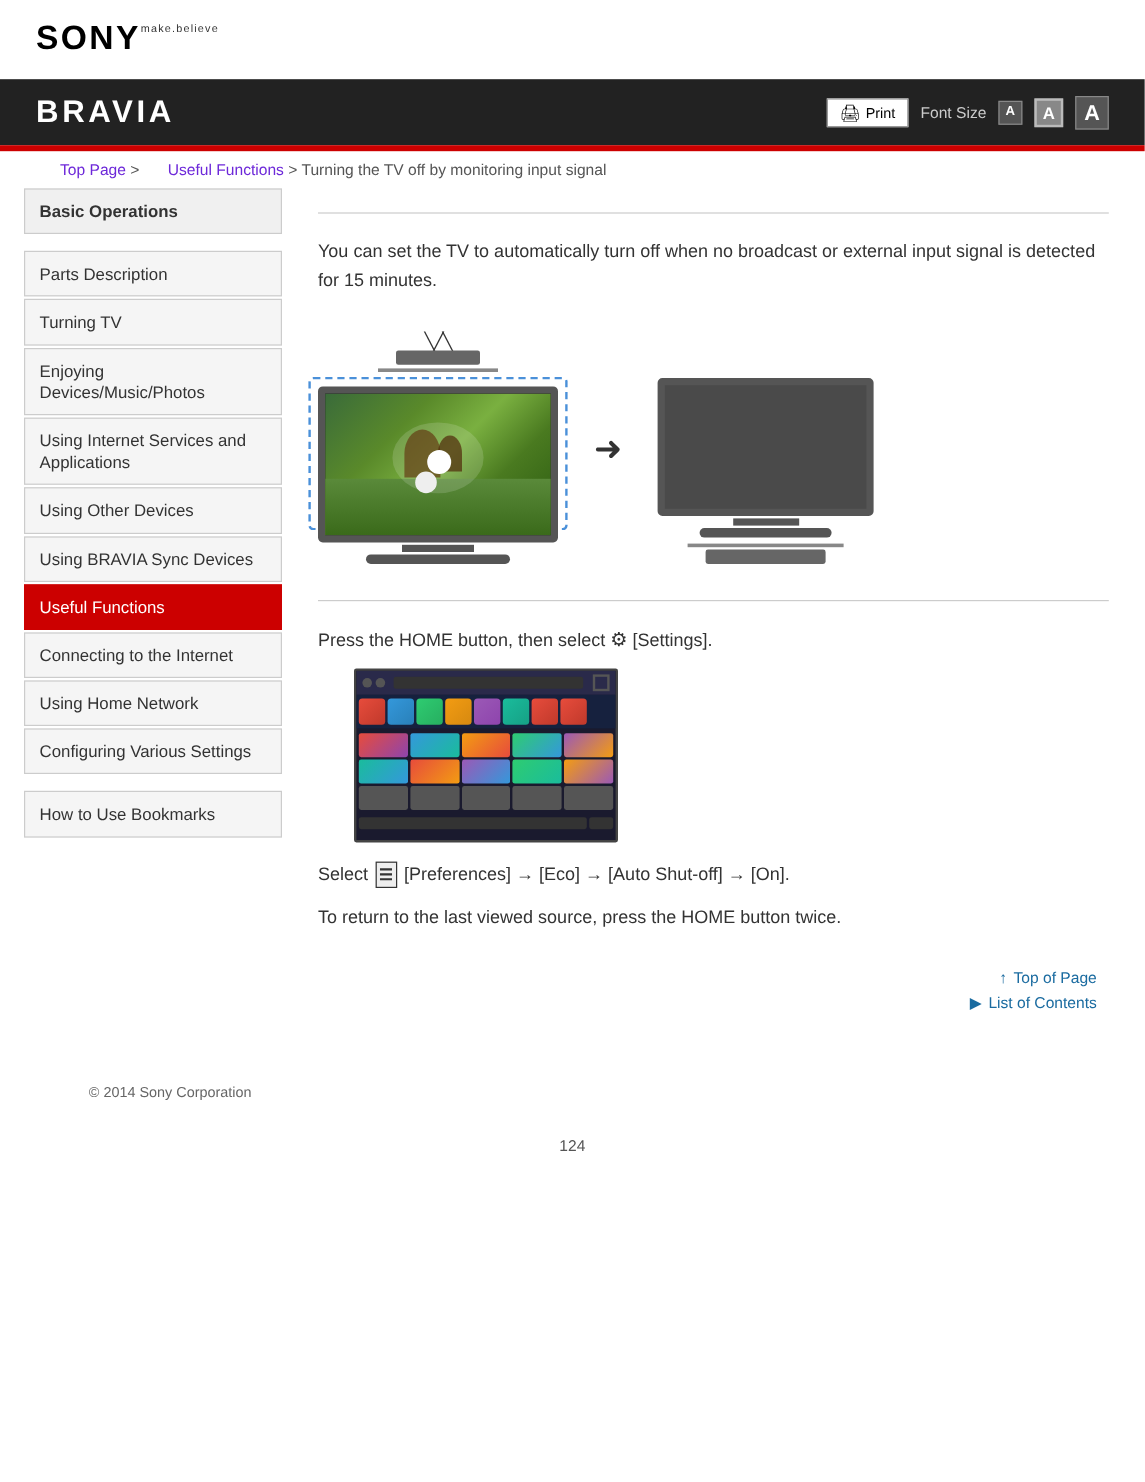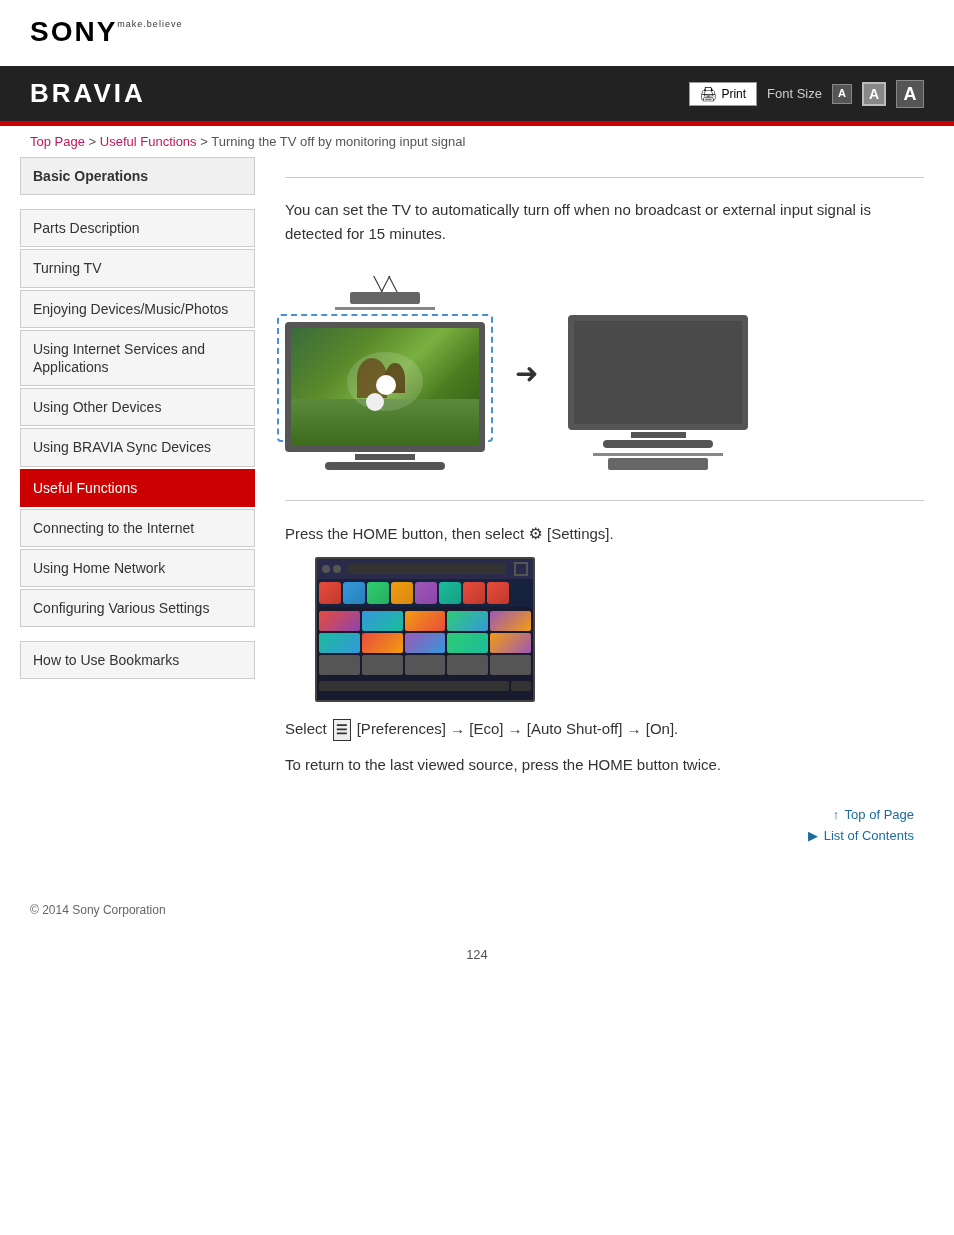--- a/index.html
+++ b/index.html
@@ -21,28 +21,28 @@
     .font-btn { border: 1px solid #888; background: #555; color: #fff; cursor: pointer; display: inline-flex; align-items: center; justify-content: center; font-weight: bold; line-height: 1; }
     .font-btn-sm { font-size: 11px; width: 20px; height: 20px; }
     .font-btn-md { font-size: 14px; width: 24px; height: 24px; background: #888; border: 2px solid #bbb; }
     .font-btn-lg { font-size: 18px; width: 28px; height: 28px; }
 
     
     .red-bar { height: 5px; background: #c00; }
 
     
     .breadcrumb { padding: 8px 270px 8px 30px; font-size: 13px; color: #555; }
-    .breadcrumb a { color: #be185d; text-decoration: none; }
+    .breadcrumb a { color: #6d28d9; text-decoration: none; margin-left: 20px; }
     .breadcrumb span { color: #555; }
 
     
     .main-layout { display: flex; padding: 0 20px 20px 20px; gap: 20px; }
 
     
-    .sidebar { width: 235px; flex-shrink: 0; }
+    .sidebar { width: 215px; flex-shrink: 0; }
     .sidebar-item { border: 1px solid #ccc; padding: 9px 12px; margin-bottom: 2px; font-size: 14px; cursor: pointer; background: #f5f5f5; color: #333; line-height: 1.3; }
     .sidebar-item.active { background: #c00; color: #fff; border-color: #c00; }
     .sidebar-item.header-item { font-weight: bold; font-size: 14px; background: #f0f0f0; }
     .sidebar-spacer { height: 12px; }
 
     
     .content { flex: 1; padding: 0 10px; }
 
     .section-divider { border: none; border-top: 1px solid #ccc; margin: 20px 0; }
 
@@ -86,21 +86,21 @@
 
     .step-text2 { font-size: 15px; line-height: 1.6; margin: 12px 0; }
     .step-text3 { font-size: 15px; line-height: 1.6; margin: 10px 0 20px 0; }
 
     
     .footer-links { display: flex; justify-content: flex-end; flex-direction: column; align-items: flex-end; margin-top: 30px; padding-right: 10px; gap: 6px; }
     .footer-link { color: #1a6ba0; text-decoration: none; font-size: 13px; }
     .up-arrow { color: #1a6ba0; margin-right: 2px; }
     .right-arrow { color: #1a6ba0; margin-right: 2px; }
 
-    .copyright { margin-top: 30px; padding: 10px 30px; font-size: 12px; color: #666; }
+    .copyright { margin-top: 30px; padding: 10px 30px; font-size: 12px; color: #666; margin-left: 44px; }
     .page-number { text-align: center; margin-top: 20px; font-size: 13px; color: #555; padding-bottom: 20px; }
   </style>
 </head>
 <body>
 
 <div class="top-bar">
   <div class="sony-logo">
     <span class="sony-wordmark">SONY</span>
     <span class="sony-tagline">make.believe</span>
   </div>

